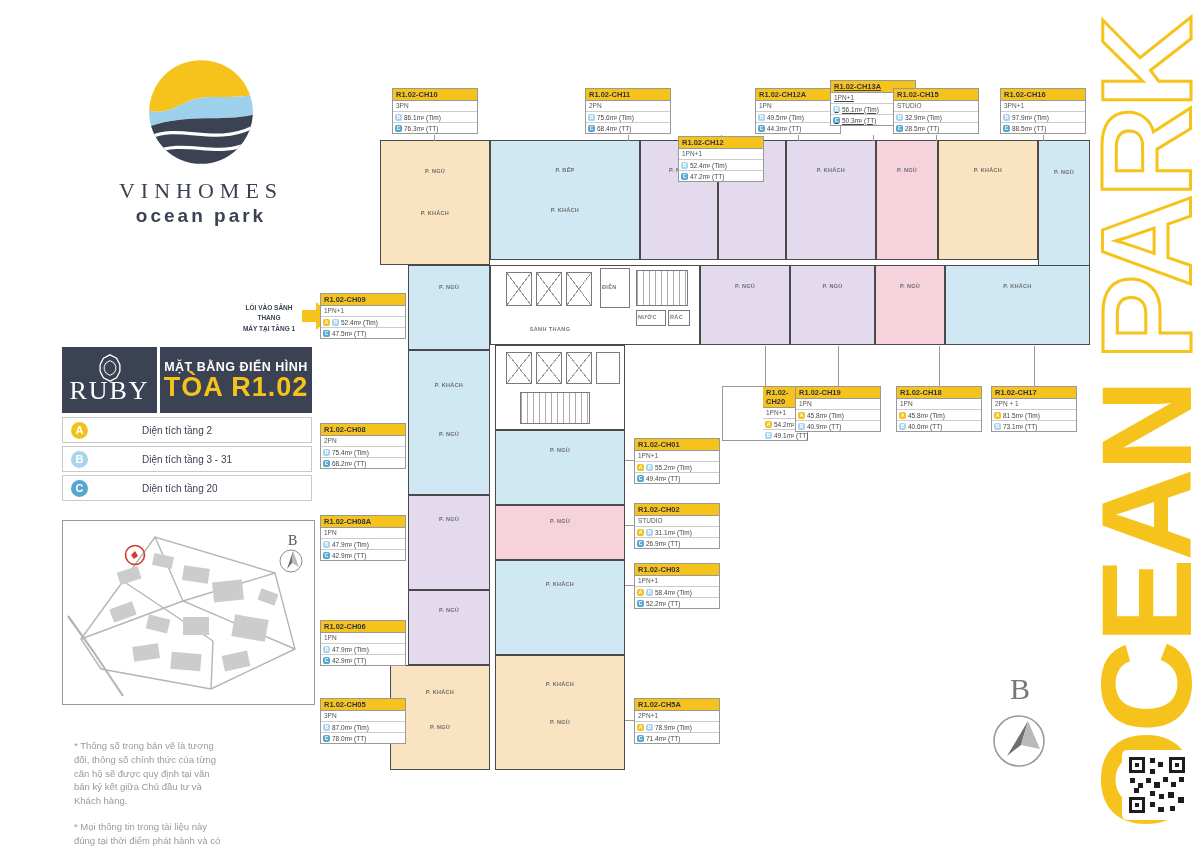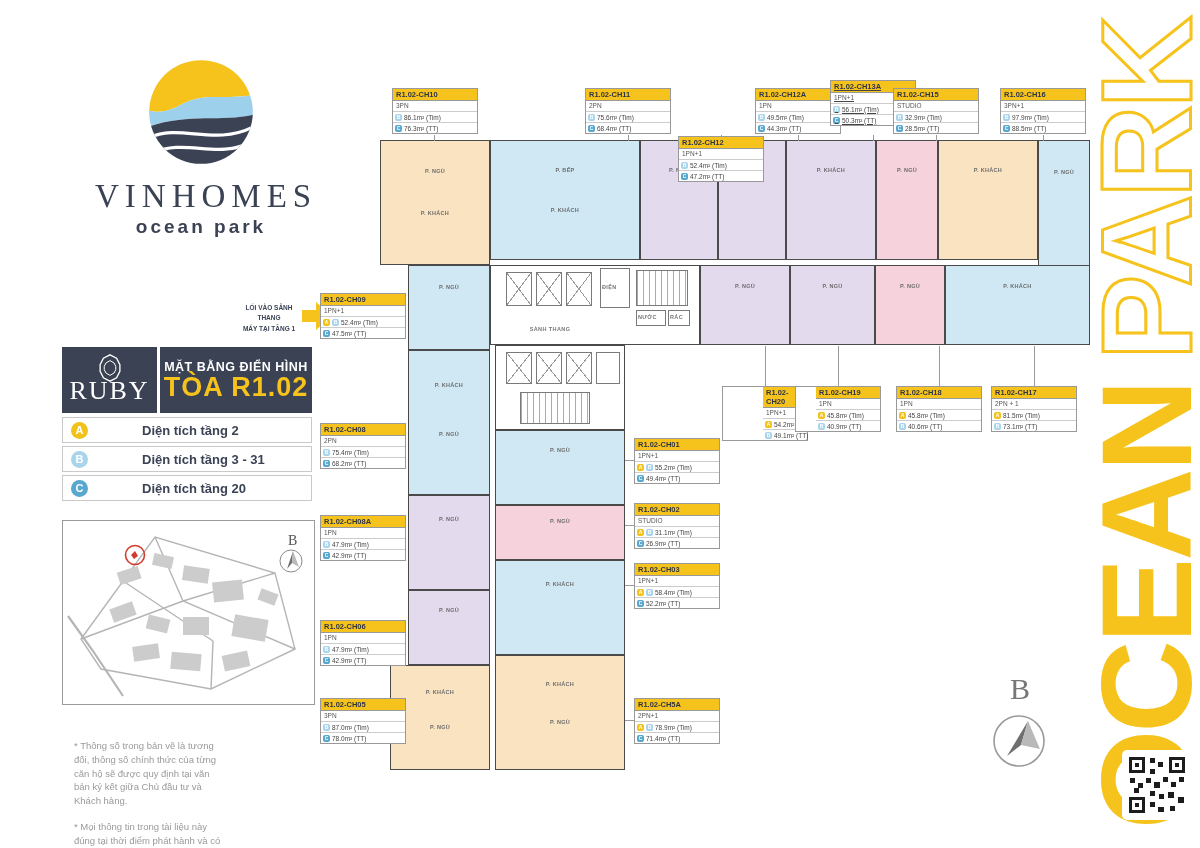--- a/index.html
+++ b/index.html
@@ -2,21 +2,21 @@
 <html><head>
 <meta charset="utf-8">
 <style>
   html,body{margin:0;padding:0;background:#fff;}
   body{width:1200px;height:848px;position:relative;overflow:hidden;
        font-family:"Liberation Sans",sans-serif;color:#2E3547;}
   .abs{position:absolute;}
 
   
   #logo{left:95px;top:58px;width:212px;text-align:center;}
-  #logo .brand{font-family:"Liberation Serif",serif;font-size:33px;letter-spacing:6px;
+  #logo .brand{font-family:"Liberation Serif",serif;font-size:22px;letter-spacing:6px;
                color:#3A4254;margin-top:8px;}
   #logo .sub{font-size:19px;font-weight:bold;letter-spacing:3px;color:#3A4254;margin-top:1px;}
 
   #entrance-note{left:238px;top:303px;width:62px;font-size:6.5px;font-weight:bold;
                  color:#3A4254;text-align:center;line-height:1.6;}
   #entrance-arrow{left:300px;top:299px;}
 
   #title-block{left:62px;top:347px;width:250px;height:66px;display:flex;gap:3px;}
   #ruby-box{width:95px;background:#3A4254;color:#fff;display:flex;flex-direction:column;
             align-items:center;justify-content:center;}
@@ -24,21 +24,21 @@
   #title-box{flex:1;background:#3A4254;display:flex;flex-direction:column;
              align-items:center;justify-content:center;}
   #title-box .sub{color:#fff;font-size:12.5px;font-weight:bold;letter-spacing:.5px;}
   #title-box .main{color:#F6C31C;font-size:27px;font-weight:bold;letter-spacing:1px;line-height:1;text-align:center;}
 
   #legend{left:62px;top:417px;width:250px;}
   .legend-row{border:1px solid #c9c9c9;background:#fff;height:24px;margin-bottom:3px;
               display:flex;align-items:center;padding-left:8px;gap:9px;}
   .legend-badge{width:17px;height:17px;border-radius:50%;color:#fff;font-size:11px;
                 font-weight:bold;text-align:center;line-height:17px;}
-  .legend-label{font-size:13px;font-weight:bold;color:#3A4254;padding-left:45px;}
+  .legend-label{font-size:10px;font-weight:normal;color:#3A4254;padding-left:45px;}
 
   #site-map{left:62px;top:520px;width:251px;height:183px;border:1px solid #9a9a9a;background:#fff;}
 
   #disclaimer{left:62px;top:727px;width:178px;font-size:9.5px;line-height:1.45;color:#9a9a9a;}
   #disclaimer p{margin:12px;}
 
   
   .unit{position:absolute;border:1.5px solid #4a4a4a;box-sizing:border-box;}
   .room-label{position:absolute;width:100%;text-align:center;font-size:5.5px;
               color:#6d6d6d;font-weight:bold;letter-spacing:.3px;}
@@ -480,21 +480,21 @@
       <div class="tp">1PN+1</div>
       <div class="vr">
         <span class="badge" style="background: rgb(242, 194, 28);">A</span>
         <span class="val">54.2m² (Tim)</span>
       </div>
       <div class="vr">
         <span class="badge" style="background: rgb(169, 212, 236);">B</span>
         <span class="val">49.1m² (TT)</span>
       </div>
     </div>
-    <div class="ulabel" style="left: 795px; top: 386px; padding-left: 20px;">
+    <div class="ulabel" style="left: 795px; top: 386px;">
       <div class="hd">R1.02-CH19</div>
       <div class="tp">1PN</div>
       <div class="vr">
         <span class="badge" style="background: rgb(242, 194, 28);">A</span>
         <span class="val">45.8m² (Tim)</span>
       </div>
       <div class="vr">
         <span class="badge" style="background: rgb(169, 212, 236);">B</span>
         <span class="val">40.9m² (TT)</span>
       </div>

